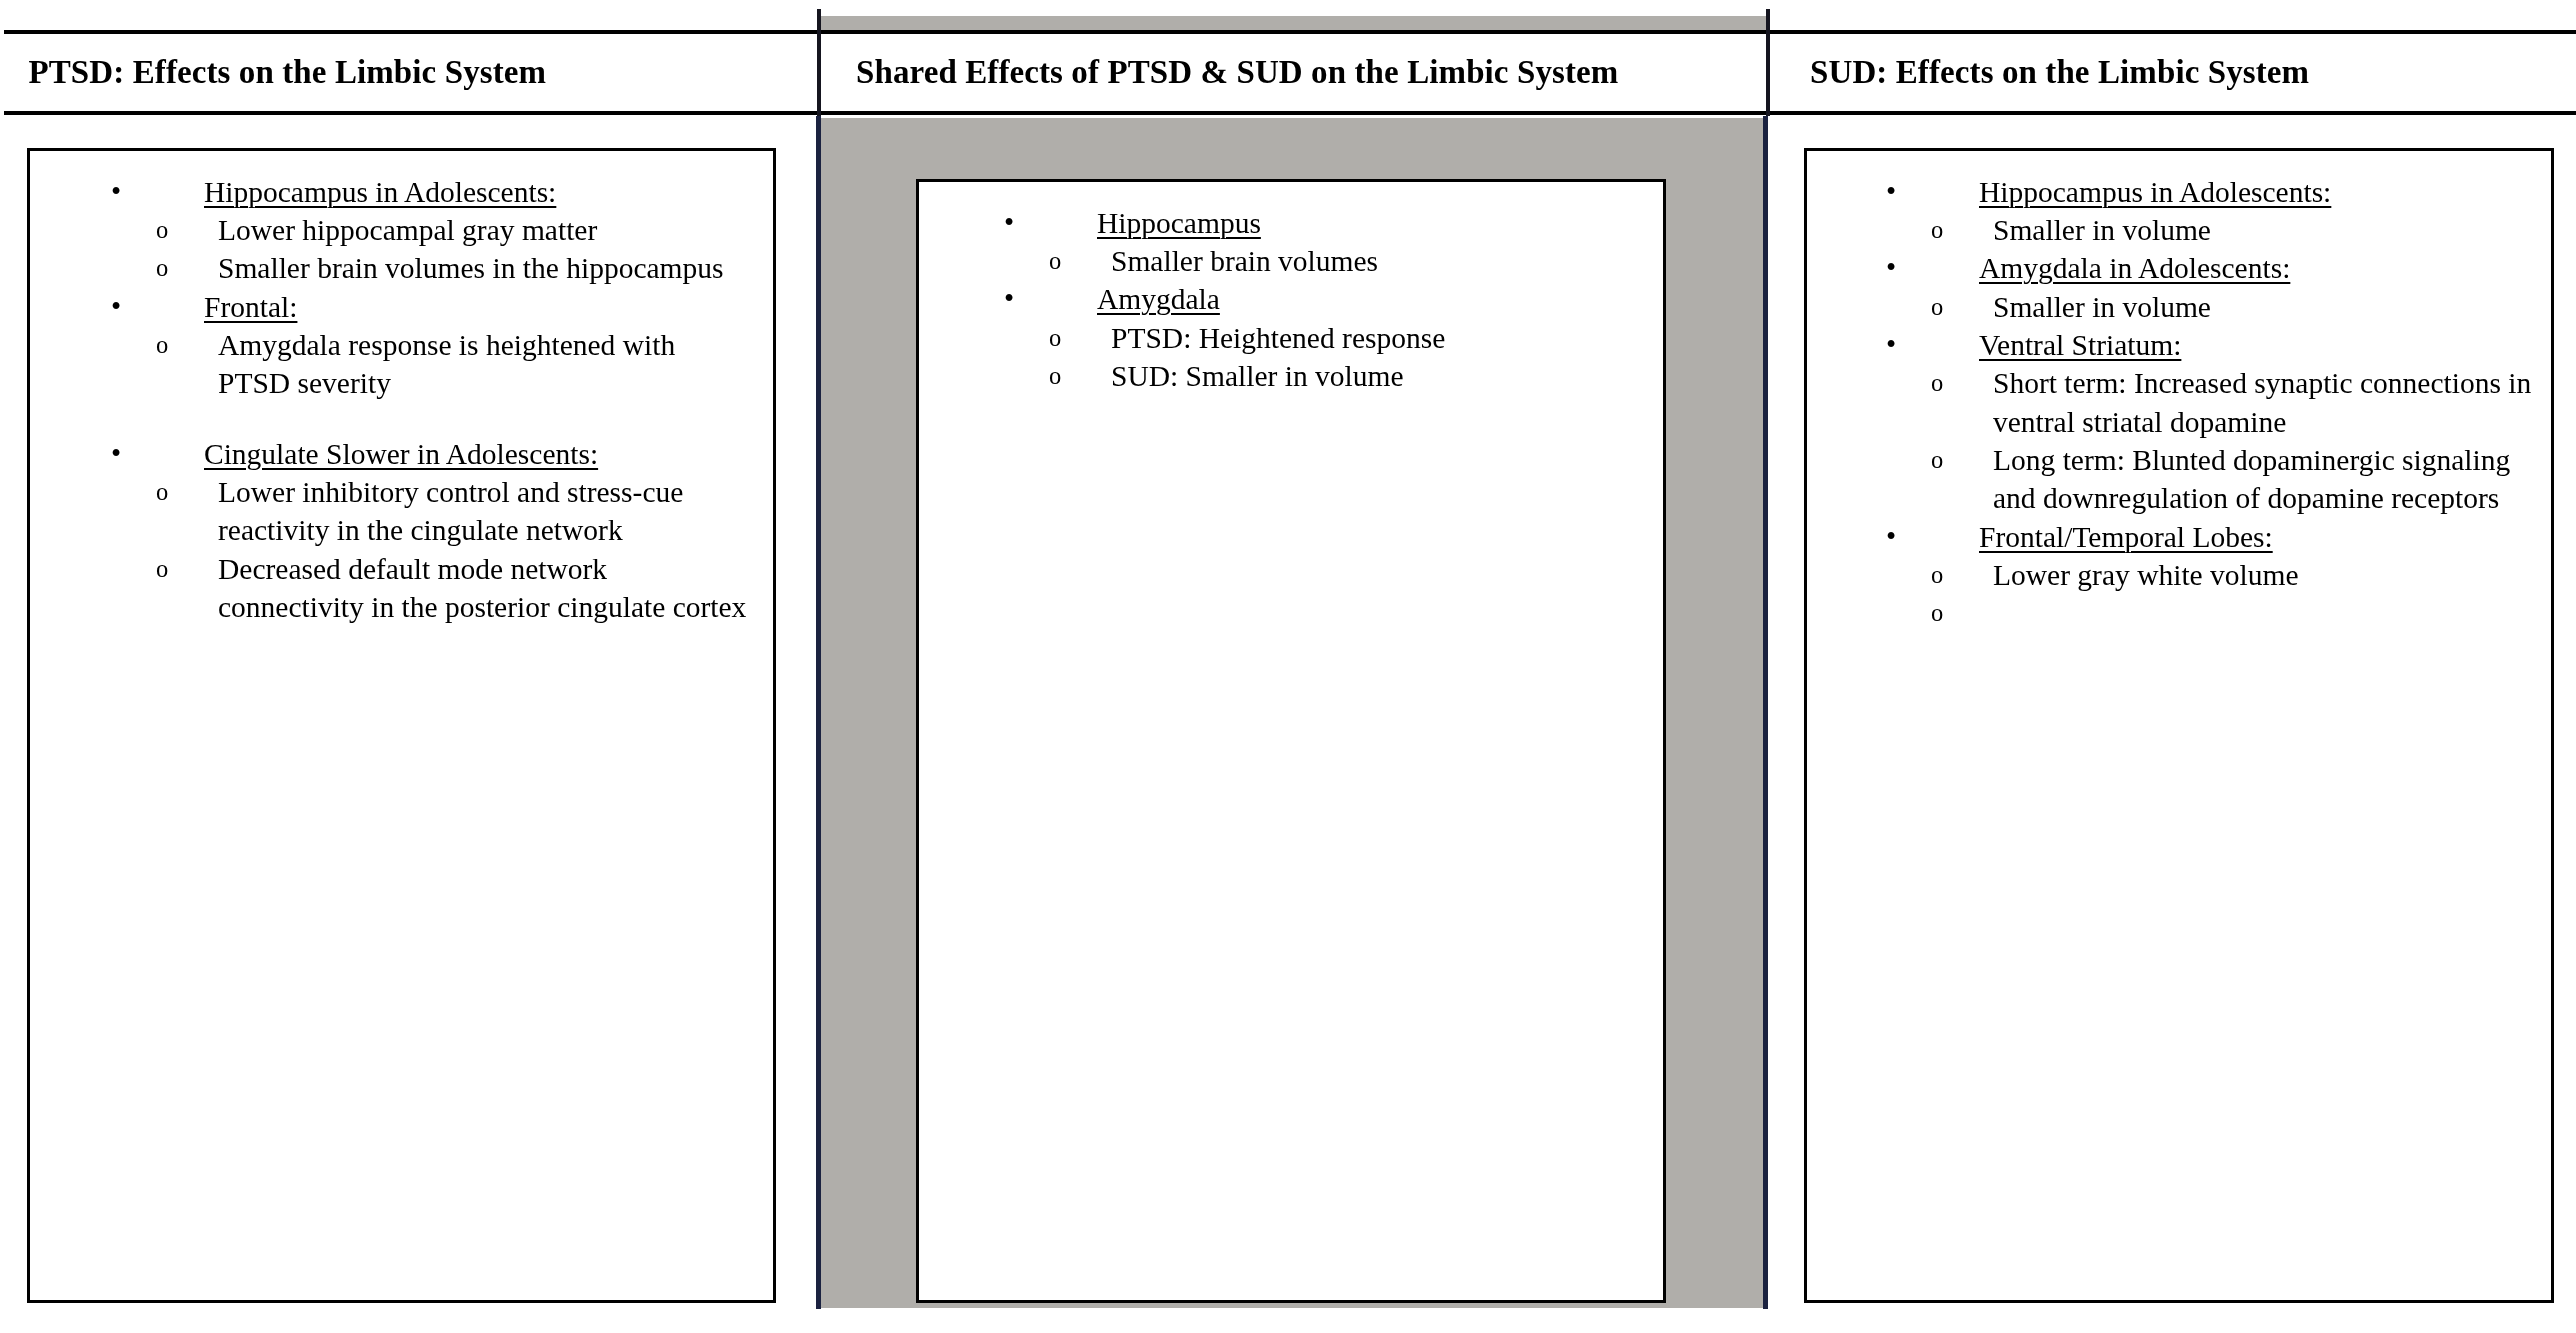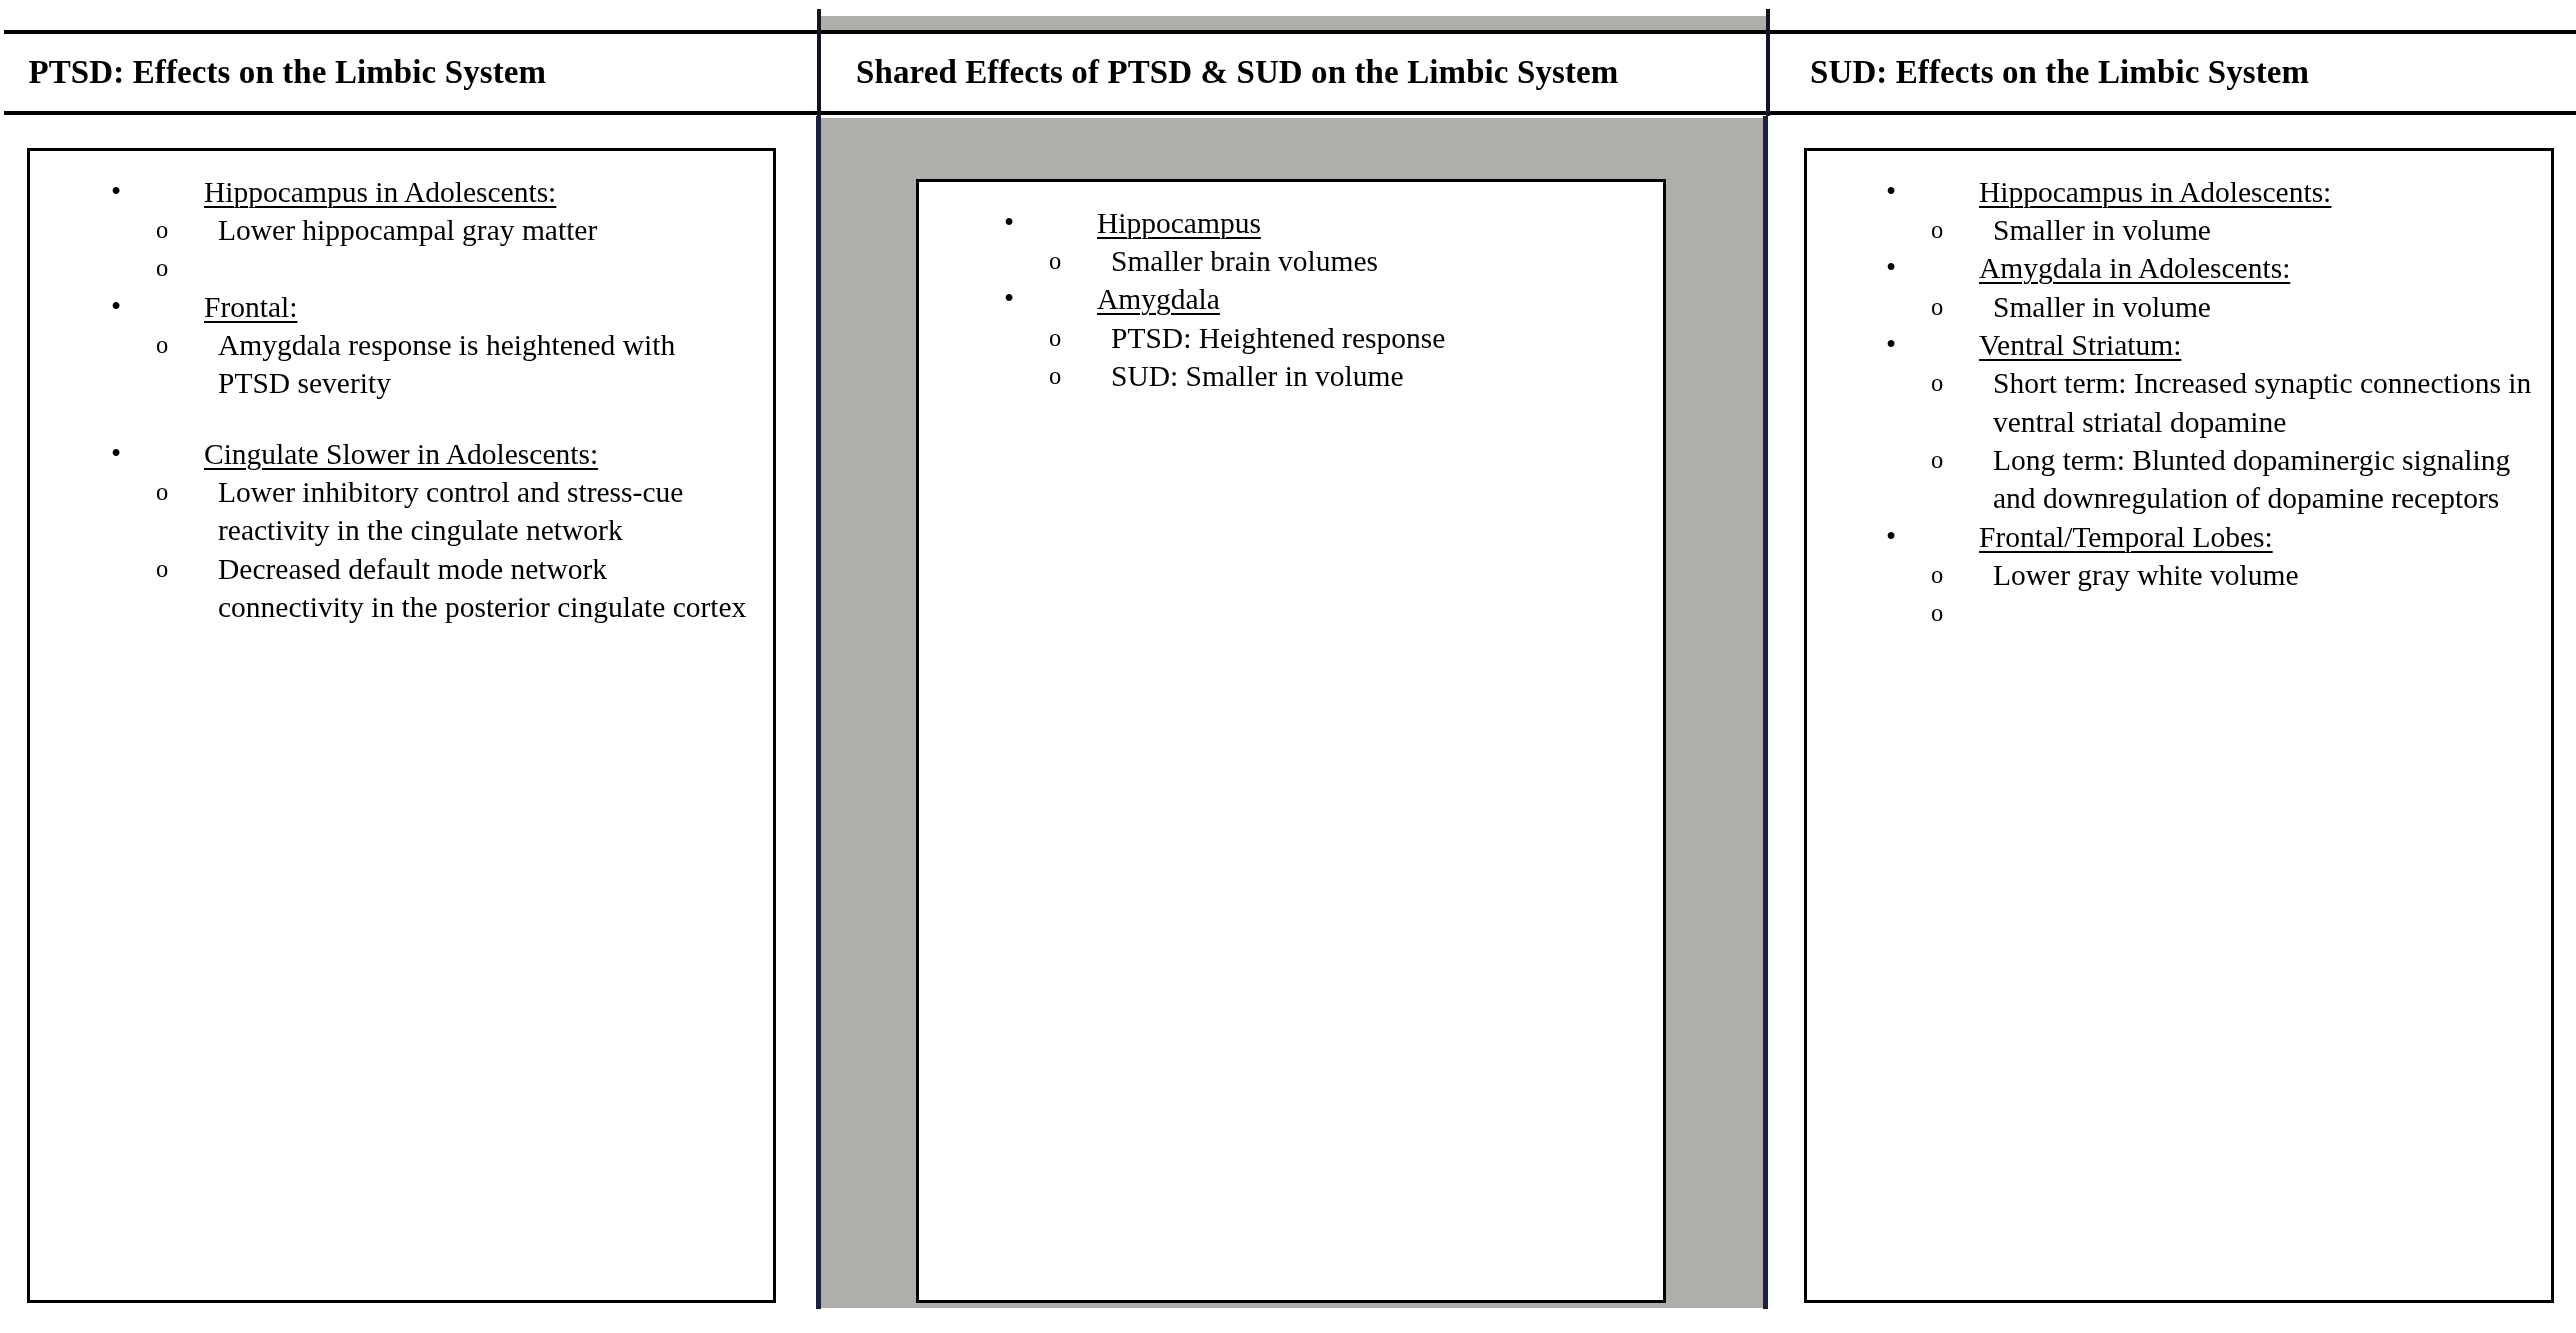--- a/index.html
+++ b/index.html
@@ -226,20 +226,21 @@
             <span class="bullet-disc">•</span>
             <span class="l1-text"><span class="ul-term">Hippocampus in Adolescents:</span></span>
           </div>
           <ul class="lvl2">
             <li class="l2">
               <span class="bullet-circle">o</span>
               <span class="l2-text">Lower hippocampal gray matter</span>
             </li>
             <li class="l2">
               <span class="bullet-circle">o</span>
+              <span class="l2-text">Smaller brain volumes in the hippocampus</span>
             </li>
           </ul>
         </li>
 
         <li class="l1">
           <div class="l1-row">
             <span class="bullet-disc">•</span>
             <span class="l1-text"><span class="ul-term">Frontal:</span></span>
           </div>
           <ul class="lvl2">

